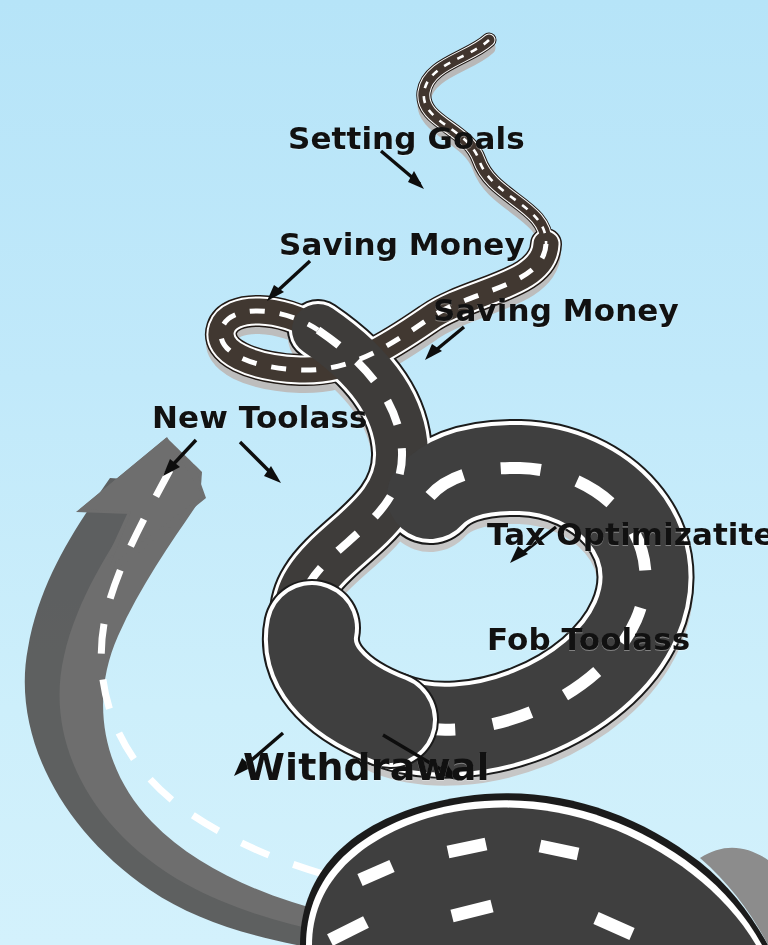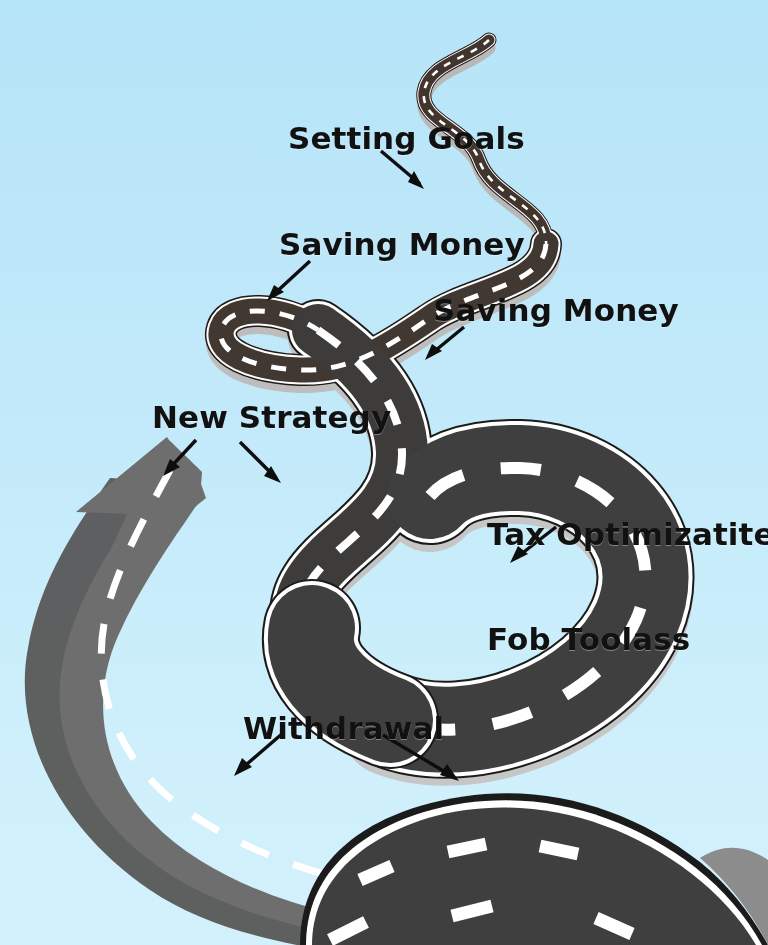--- a/index.html
+++ b/index.html
@@ -29,21 +29,21 @@
     letter-spacing: 0.1px;
     line-height: 1.12;
     white-space: pre;
     text-shadow: 0 1px 0 rgba(255,255,255,0.35);
   }
   .lbl-setting-goals { left: 288px; top: 121px; font-size: 31px; }
   .lbl-saving-money-1 { left: 279px; top: 227px; font-size: 31px; }
   .lbl-saving-money-2 { left: 433px; top: 293px; font-size: 31px; }
   .lbl-new-gulting   { left: 152px; top: 400px; font-size: 31px; }
   .lbl-tax-optim     { left: 487px; top: 448px; font-size: 31px; }
-  .lbl-withdrawal    { left: 243px; top: 642px; font-size: 31px; text-align: center; }
+  .lbl-withdrawal    { left: 243px; top: 661px; font-size: 38px; text-align: center; }
 </style>
 </head>
 <body>
 
 <div id="canvas">
 
   <svg id="art" viewBox="0 0 768 945">
     <defs>
       <linearGradient id="skyGrad" x1="0" y1="0" x2="0" y2="1">
         <stop offset="0%" stop-color="#b6e4f8"></stop>
@@ -239,21 +239,21 @@
       </g>
     </g>
   </svg>
 
   <div class="label lbl-setting-goals">Setting Goals</div>
 
   <div class="label lbl-saving-money-1">Saving Money</div>
 
   <div class="label lbl-saving-money-2">Saving Money</div>
 
-  <div class="label lbl-new-gulting">New Strategy</div>
+  <div class="label lbl-new-gulting">New Toolass</div>
 
   <div class="label lbl-tax-optim">
     <div>Tax Optimizatite,</div>
     <div>Fob Toolass</div>
   </div>
 
   <div class="label lbl-withdrawal">
     <div>Withdrawal</div>
   </div>
 

